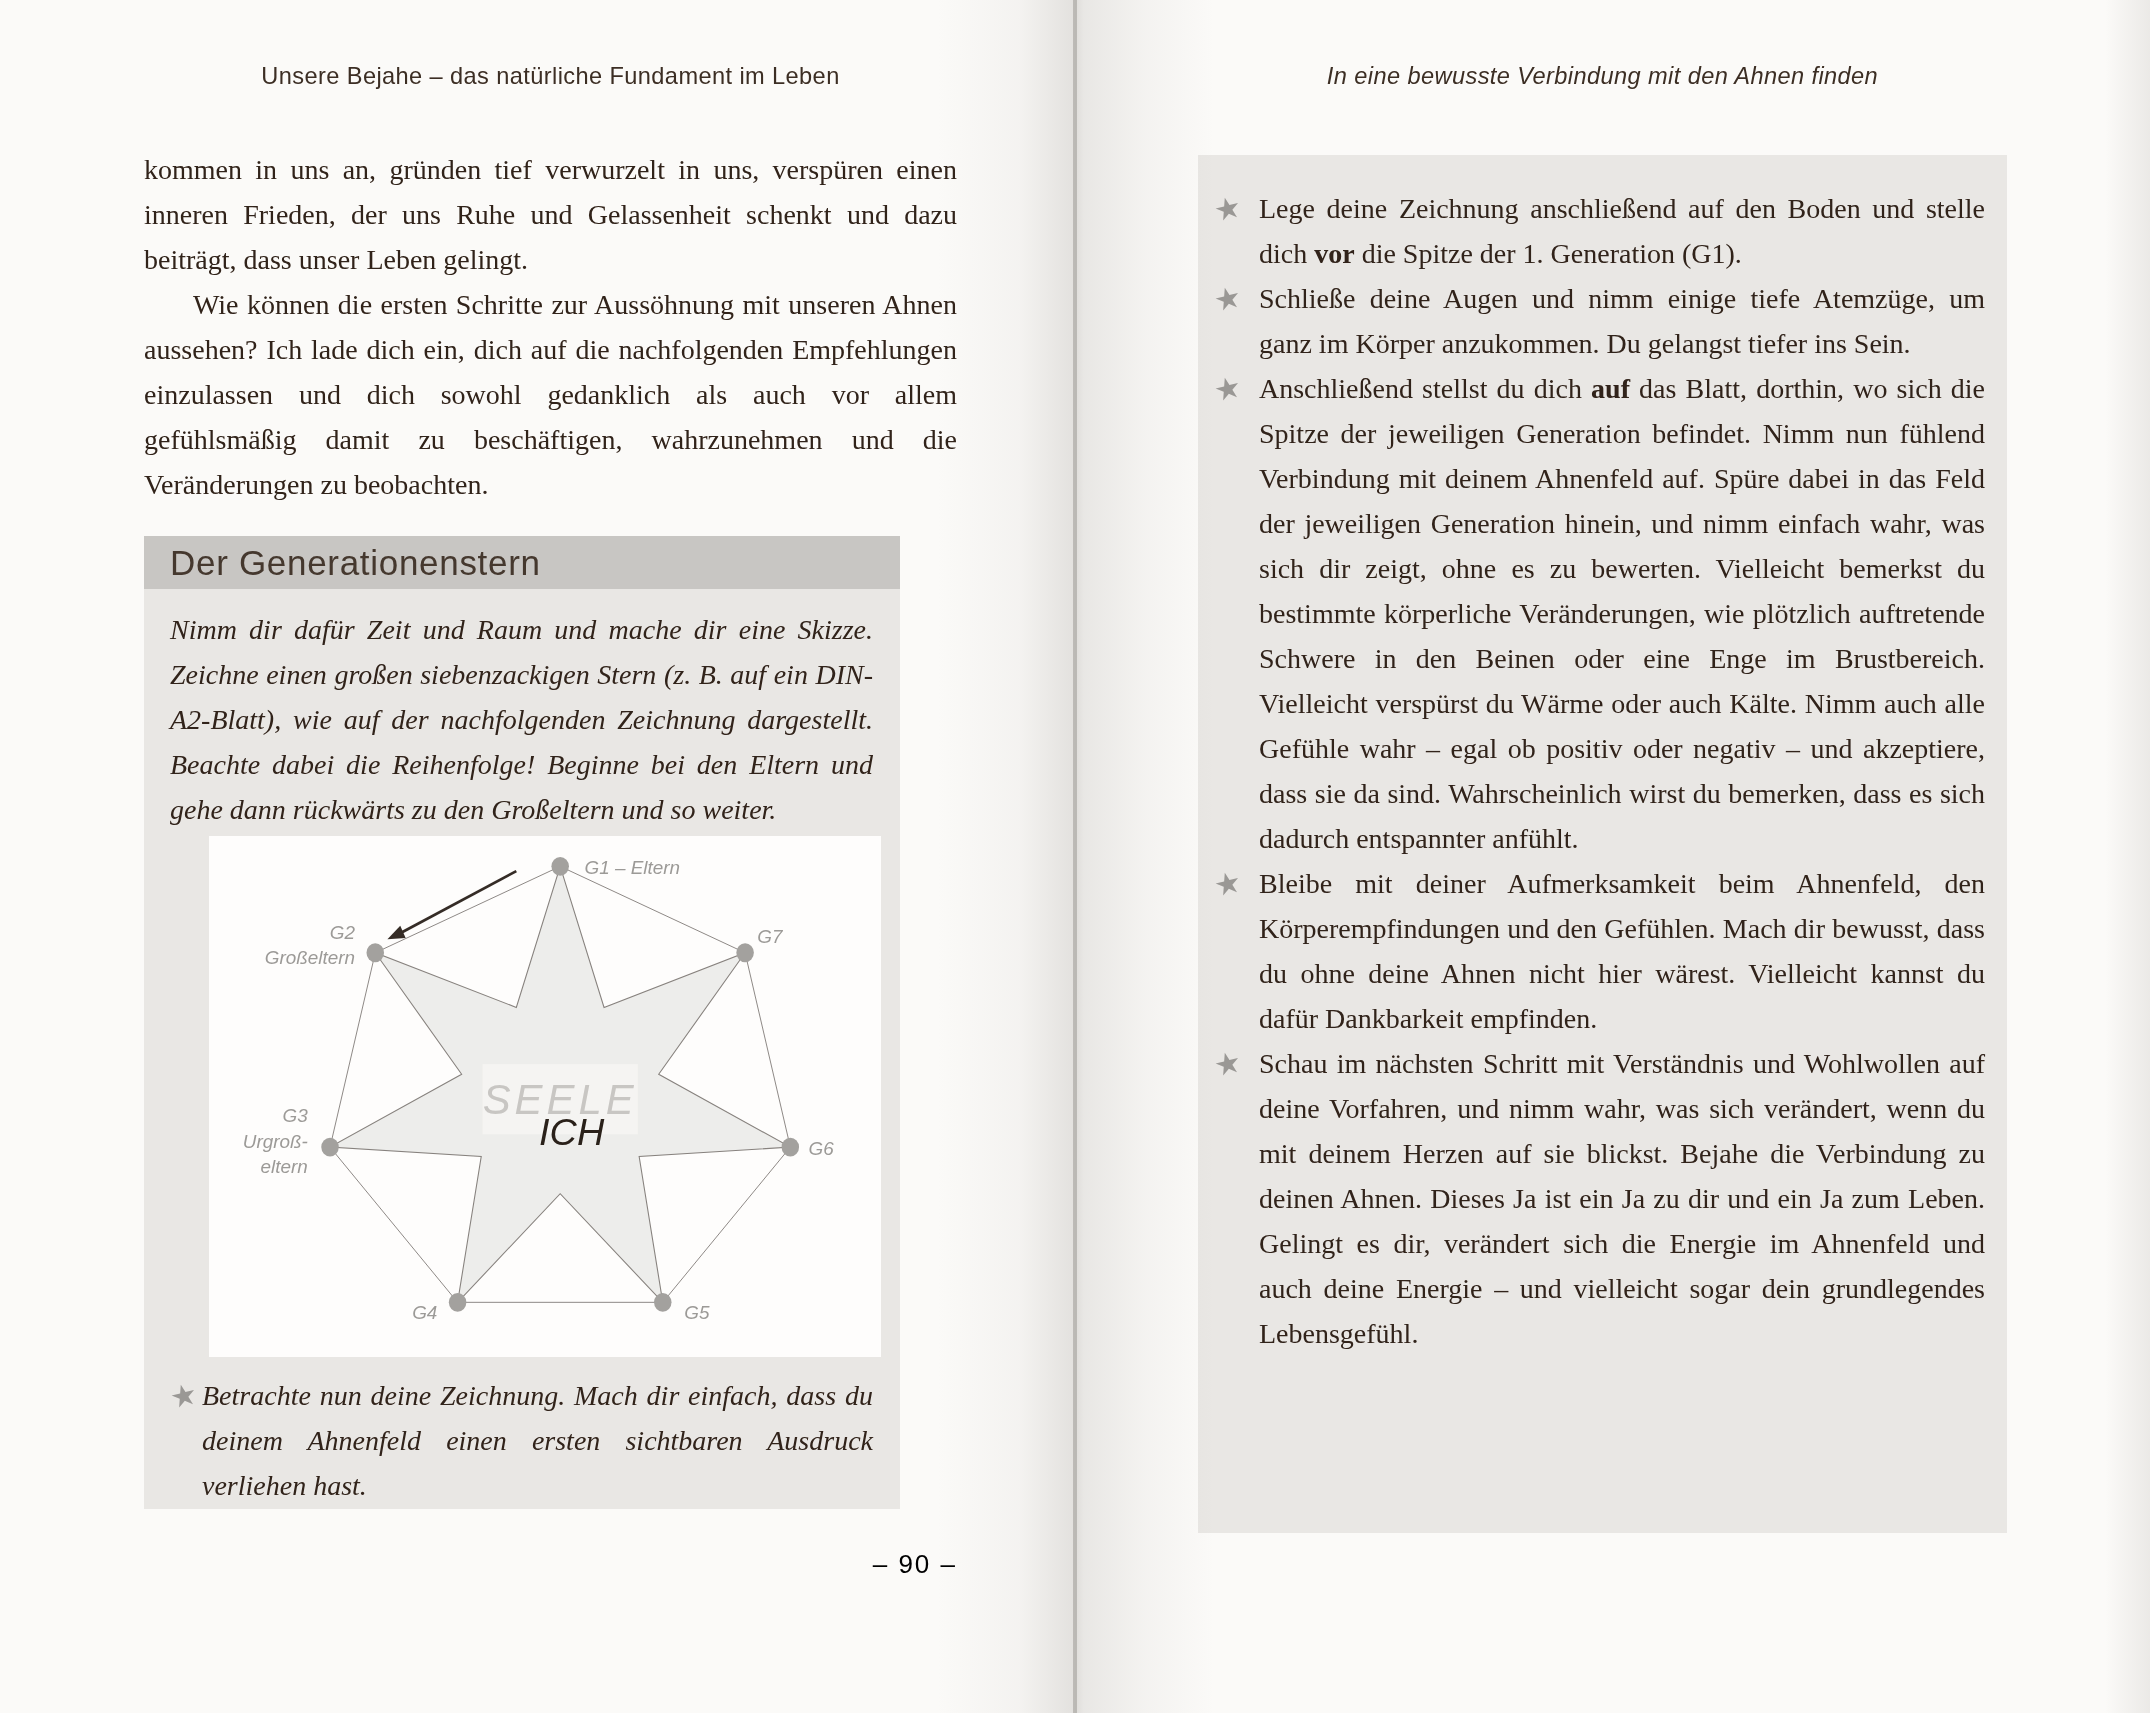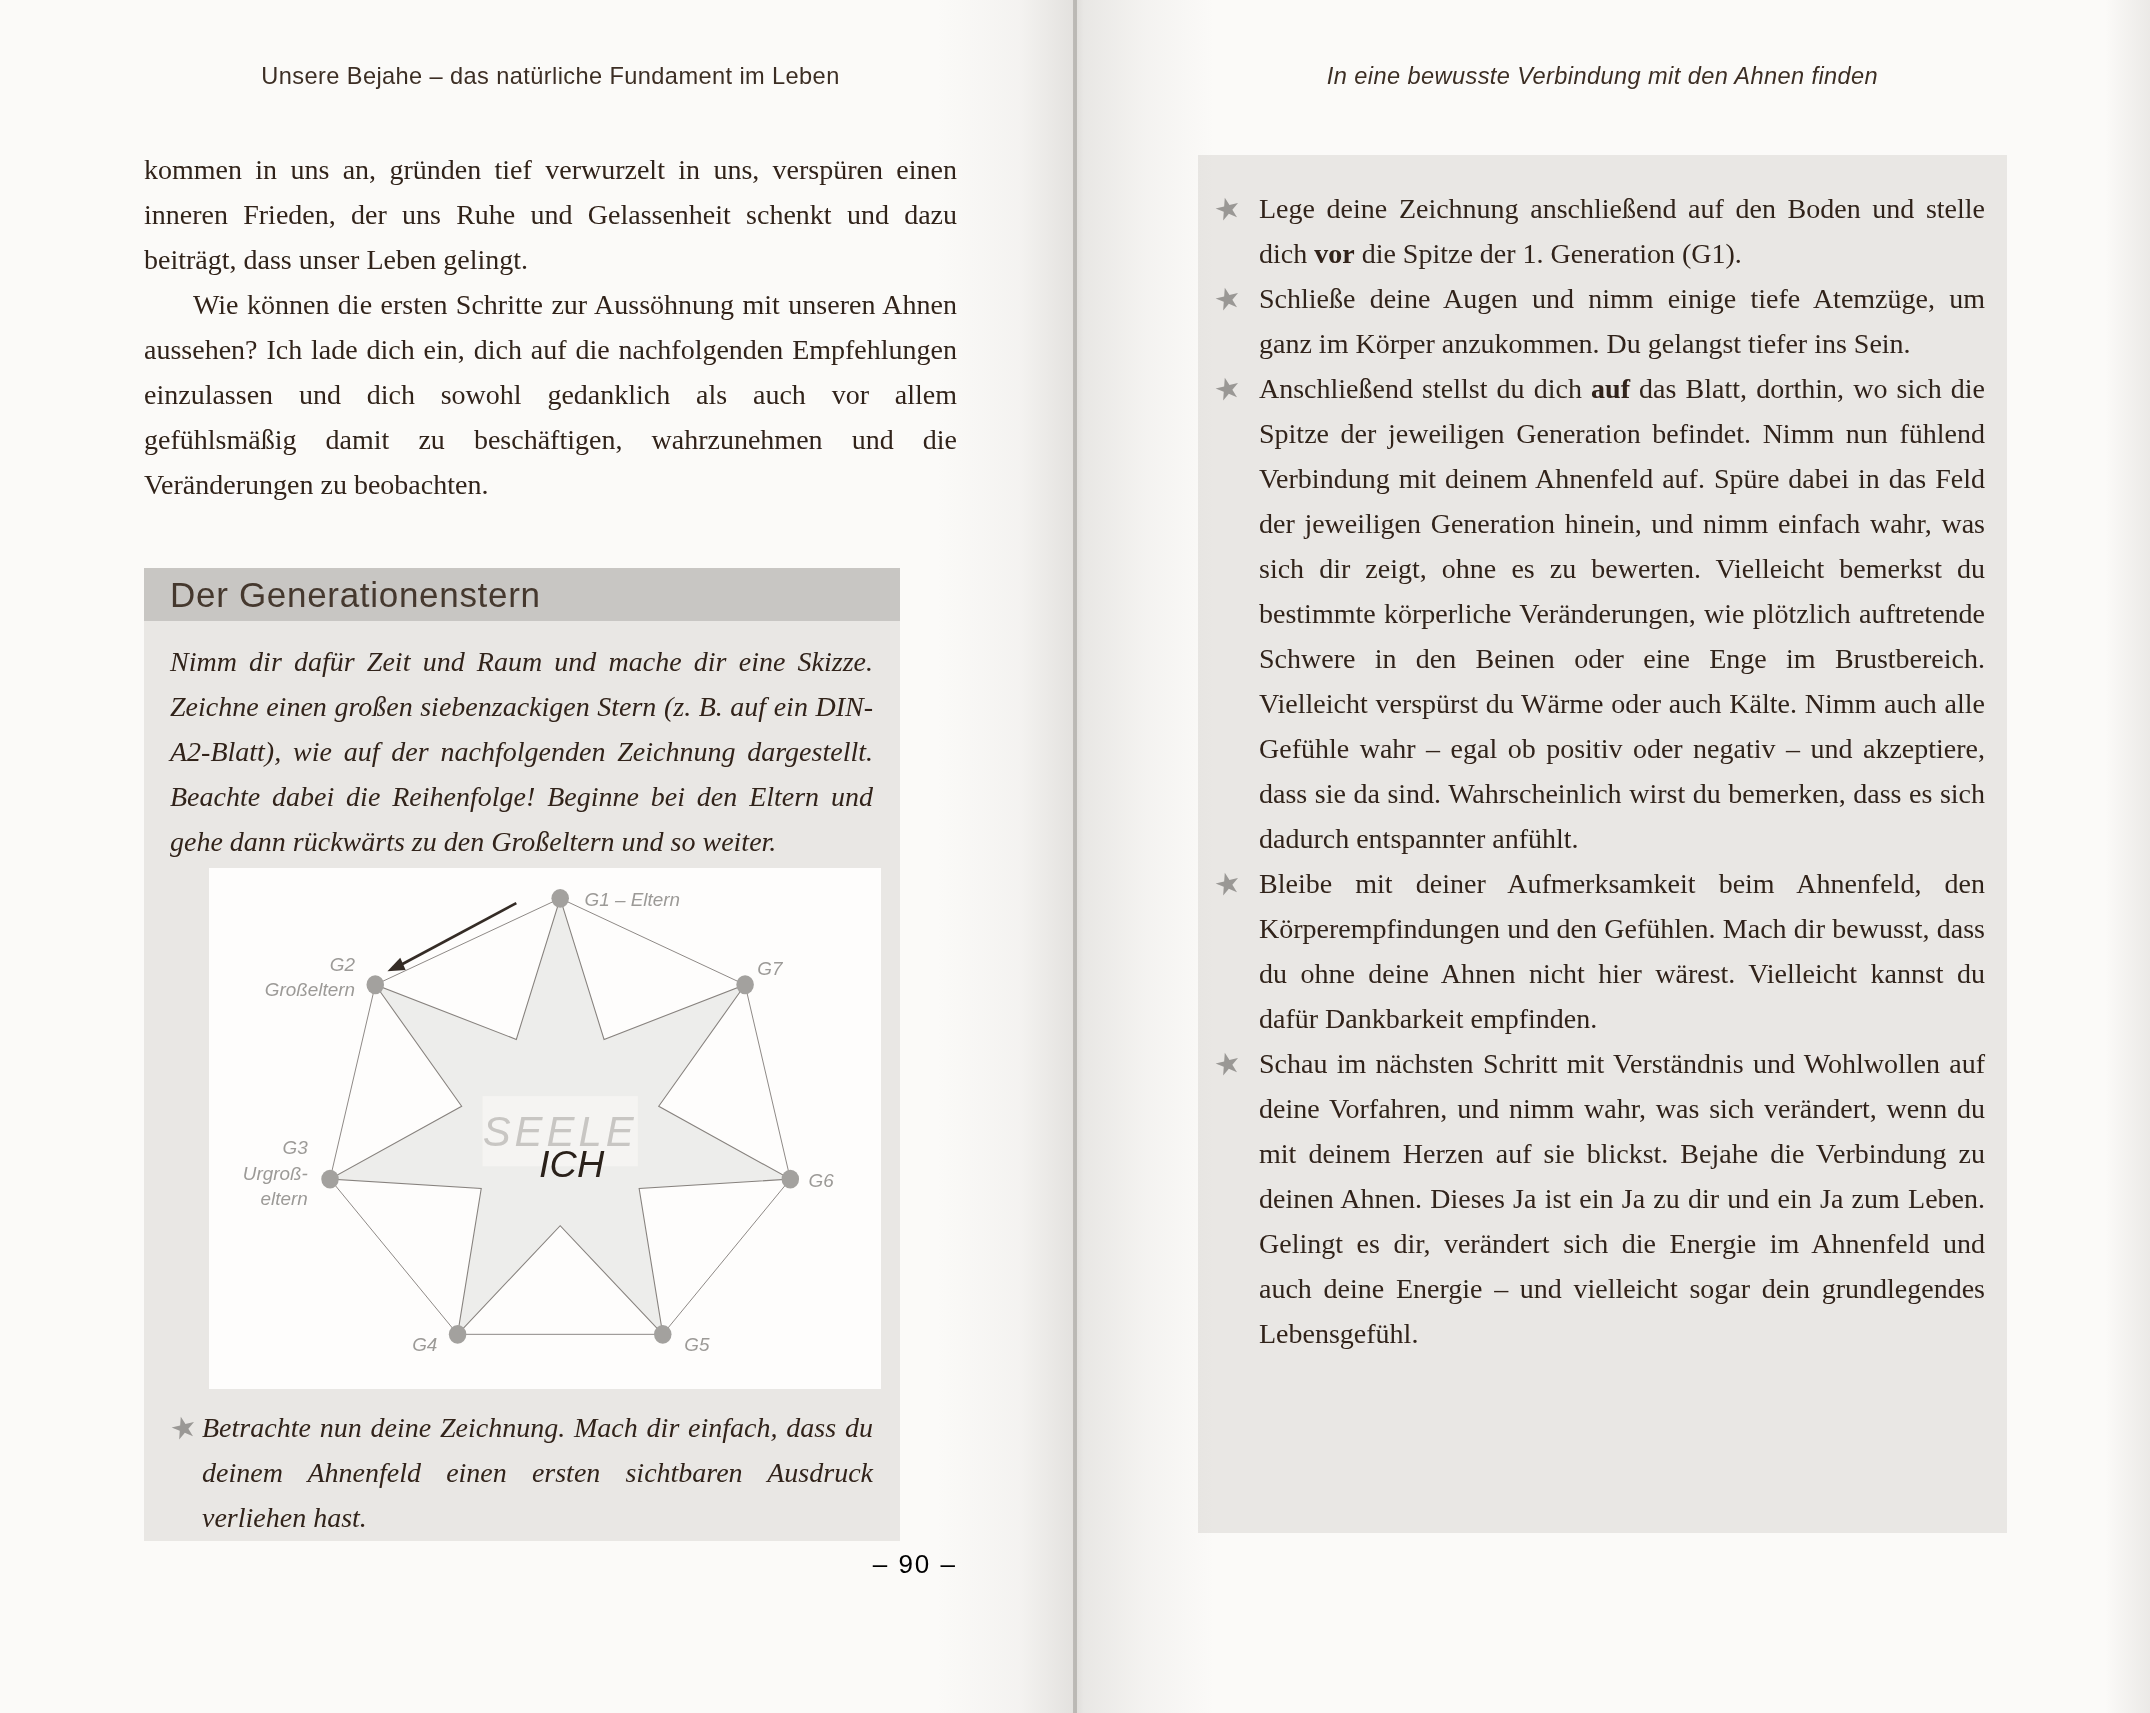--- a/index.html
+++ b/index.html
@@ -13,21 +13,21 @@
     font-family:"Liberation Sans","DejaVu Sans",sans-serif;font-weight:300;
     font-size:23.6px;letter-spacing:0.4px;color:#3c2e24;}
   .page.left .running-head{left:144px;width:813px;}
   .page.right .running-head{left:123px;width:809px;font-style:italic;}
 
   .body-block{position:absolute;left:144px;top:147px;width:813px;}
   .para{margin:0;font-size:28px;line-height:45px;text-align:justify;hyphens:auto;color:#31231a;}
   .para b{font-weight:700;}
   .indent{text-indent:49px;}
 
-  .section-box{position:absolute;left:144px;top:568px;width:756px;}
+  .section-box{position:absolute;left:144px;top:536px;width:756px;}
   .section-title{height:53px;line-height:54px;background:#c8c6c3;padding-left:26px;
     font-family:"Liberation Sans","DejaVu Sans",sans-serif;font-weight:300;
     font-size:35px;letter-spacing:0.7px;color:#45382e;box-sizing:border-box;}
   .section-body{background:#e9e7e4;padding:17.6px 27px 24px 26px;height:878px;font-style:italic;}
   .diagram{margin:4px 0 0 39px;width:672px;height:521px;background:#fefdfc;}
   .diagram svg{display:block;}
 
   .bullet{position:relative;margin-top:16px;padding-left:32px;}
   .bstar{position:absolute;left:0;top:0;font-family:"DejaVu Sans",sans-serif;
     font-size:30px;line-height:45px;color:#9a9895;display:inline-block;transform:rotate(-14deg);}

